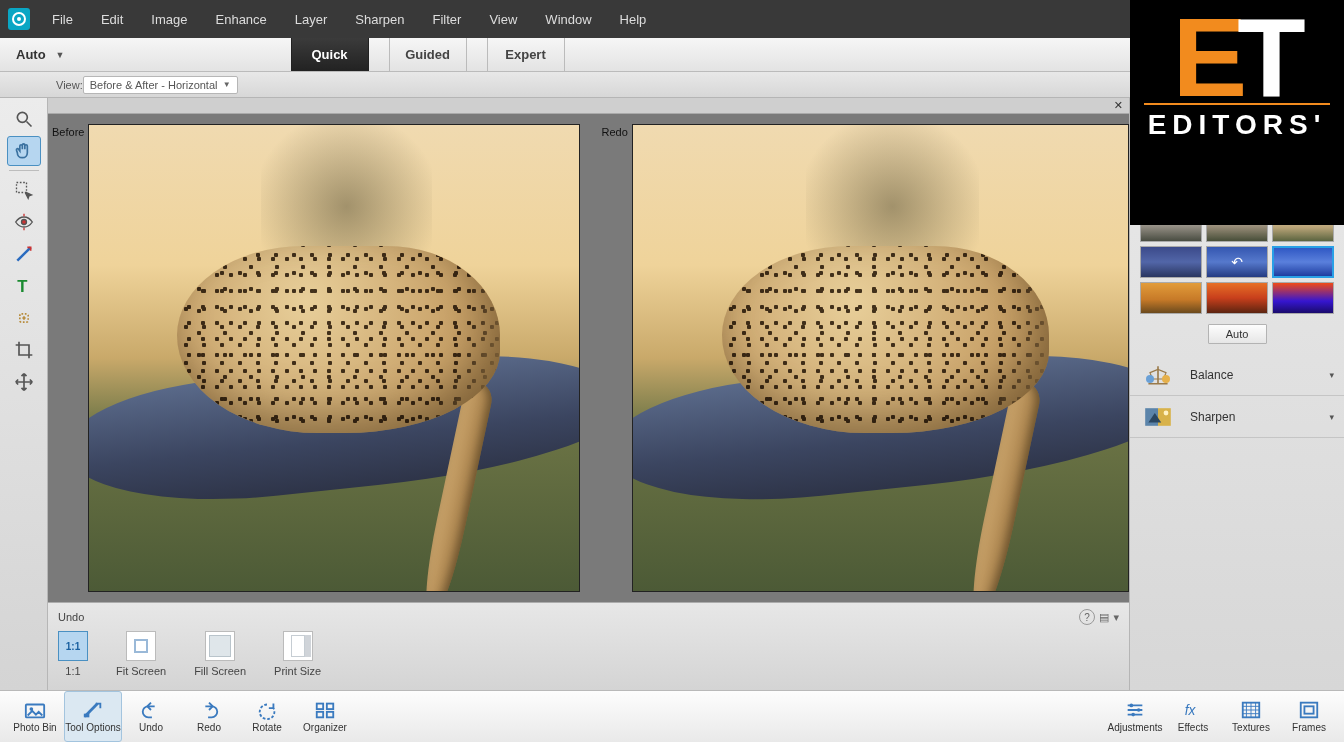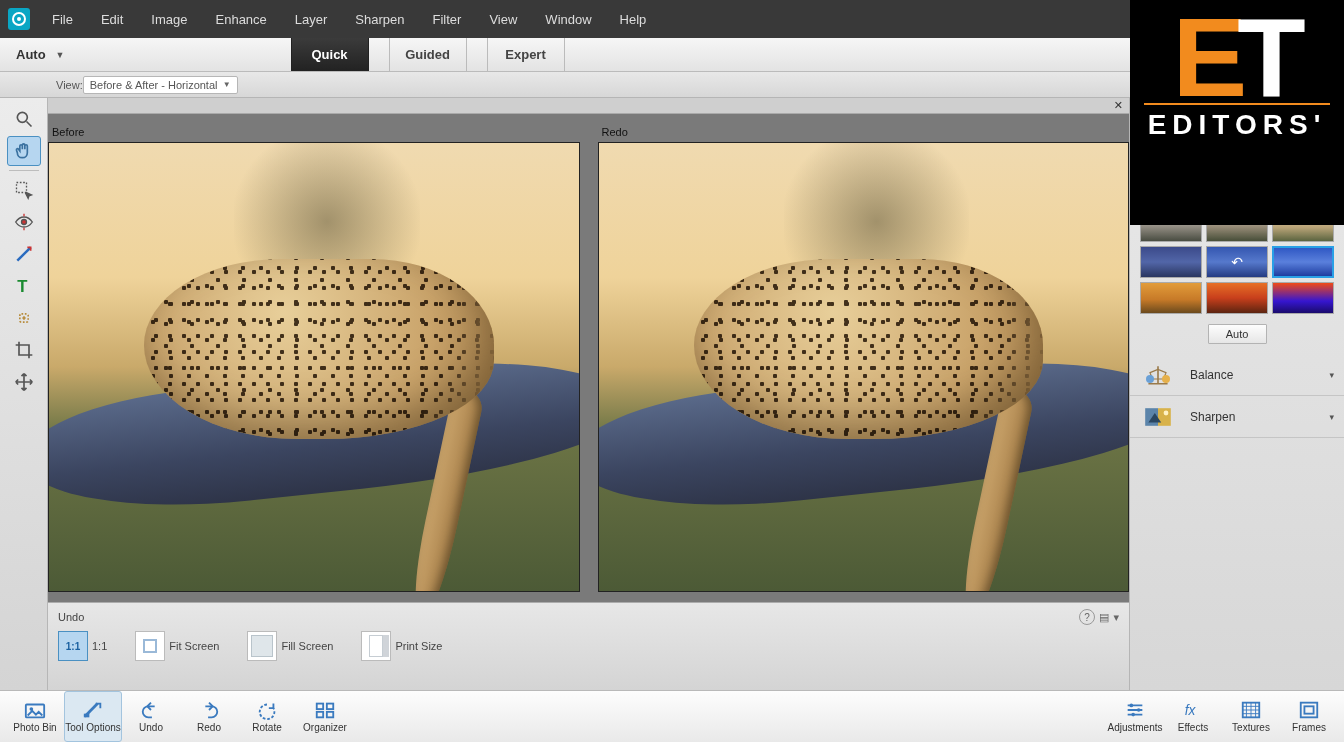--- a/index.html
+++ b/index.html
@@ -37,21 +37,21 @@
 .toolbar-left { width:48px; background: linear-gradient(#ececec,#d4d4d4); border-right:1px solid #b6b6b6; display:flex; flex-direction:column; align-items:center; padding-top:6px; gap:2px; }
 .tool-btn { width:34px; height:30px; display:flex; align-items:center; justify-content:center; color:#4a4a4a; border-radius:3px; }
 .tool-btn.selected { background:#b6d6f0; border:1px solid #4a90c2; }
 .tool-btn svg { width:20px; height:20px; }
 .tool-sep { width:30px; height:1px; background:#bdbdbd; margin:2px 0; }
 
 
 .workspace { flex:1; background:#7a7a7a; position:relative; display:flex; flex-direction:column; }
 .close-strip { height:16px; background:#cfcfcf; border-bottom:1px solid #aaa; display:flex; justify-content:flex-end; align-items:center; padding-right:6px; font-size:11px; color:#333; }
 .canvas-row { flex:1; display:flex; gap:18px; padding: 10px 0 10px 0; background:#7a7a7a; }
-.canvas-col { flex:1; display:flex; flex-direction:column; }
+.canvas-col { flex:1; display:flex; }
 .canvas-label { font-size:11px; color:#111; padding:2px 4px 4px 4px; }
 .canvas-img { flex:1; border:1px solid #222; position:relative; overflow:hidden; }
 
 
 .scene-sky { position:absolute; inset:0; background: linear-gradient(#f0dab0 0%, #efd39a 30%, #c9a96a 50%, #6c7445 65%, #4c5a36 100%); }
 .scene-tree1 { position:absolute; left:35%; top:-5%; width:35%; height:45%; background: radial-gradient(circle at 50% 50%, rgba(110,100,70,.6), rgba(110,100,70,0) 70%); }
 .scene-branch { position:absolute; left:-5%; top:52%; width:115%; height:26%; background: linear-gradient(180deg,#5a6a8a,#3b4560 60%,#2e3448); border-radius: 30% 40% 50% 40% / 50% 60% 50% 60%; transform: rotate(-6deg); }
 .scene-leopard { position:absolute; left:18%; top:26%; width:66%; height:40%;
   background: radial-gradient(circle at 40% 30%, #e8cf9a, #caa46b 60%, #a77f49);
   border-radius: 45% 40% 55% 50% / 55% 55% 50% 60%;
@@ -74,21 +74,21 @@
   transform: rotate(12deg);
   box-shadow: inset -4px 0 10px rgba(50,40,20,.5);
 }
 .scene-after-tint { position:absolute; inset:0; background: linear-gradient(rgba(60,80,200,0),rgba(60,80,200,0)); filter: saturate(1.35) contrast(1.05); }
 
 
 .tool-options { height: 88px; background: linear-gradient(#e7e7e7,#d4d4d4); border-top:1px solid #acacac; padding: 6px 10px; font-size:11px; color:#444; }
 .tool-options .title-row { display:flex; align-items:center; }
 .tool-options .title-row .right-icons { margin-left:auto; display:flex; gap:4px; align-items:center; color:#666; }
 .opt-row { display:flex; gap:28px; margin-top:6px; }
-.opt-item { display:flex; align-items:center; gap:4px; }
+.opt-item { display:flex; flex-direction:column; align-items:center; gap:4px; }
 .opt-icon { width:30px; height:30px; background:#fff; border:1px solid #bbb; display:flex; align-items:center; justify-content:center; }
 .opt-icon.selected { background:#b6d6f0; border:1px solid #4a90c2; color:#1a60a0; font-weight:700; font-size:10px; }
 .opt-icon .inner-sq { width:14px; height:14px; border:2px solid #9ab9d8; background:#fff; }
 .opt-icon .inner-fill { width:22px; height:22px; background:#dfe6ea; border:1px solid #b9c4cb; }
 .opt-icon .inner-print { width:14px; height:22px; background:#fff; border:1px solid #c6cdd3; box-shadow: 6px 0 0 #d0d4d9; }
 .opt-label { font-size:11px; }
 
 
 .right-panel { width:215px; background: linear-gradient(#e9e9e9,#d7d7d7); border-left:1px solid #b5b5b5; display:flex; flex-direction:column; font-size:12px; color:#333; }
 .panel-section-head { height:42px; display:flex; align-items:center; padding:0 10px; gap:14px; border-bottom:1px solid #c5c5c5; }

